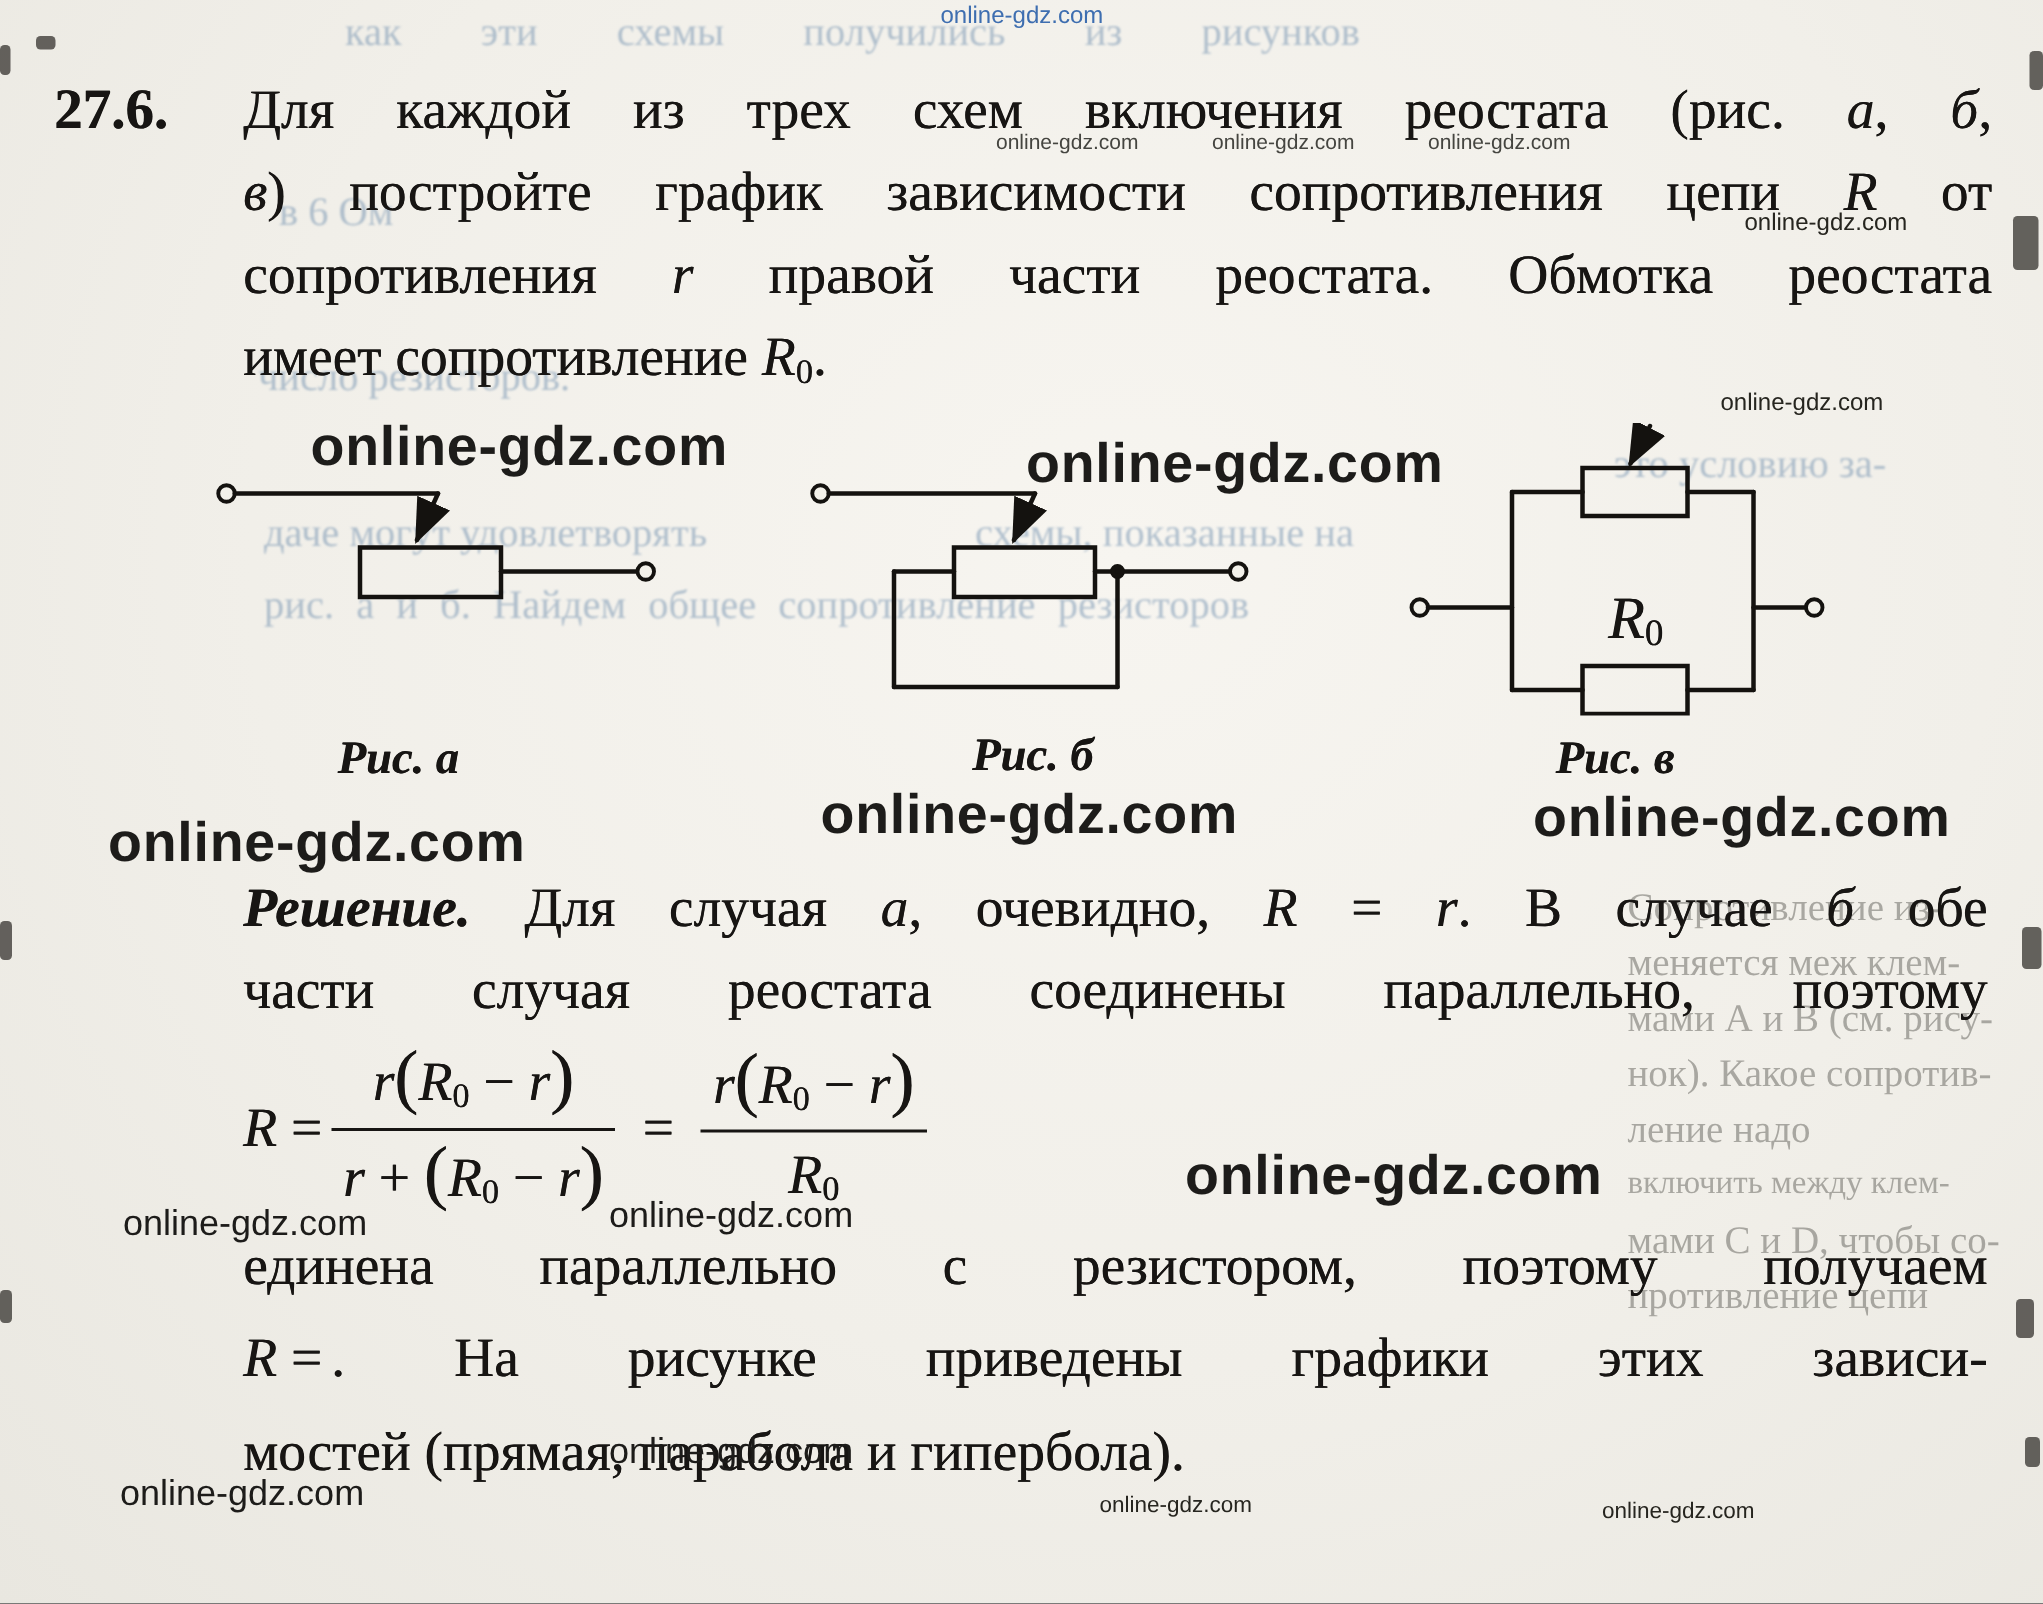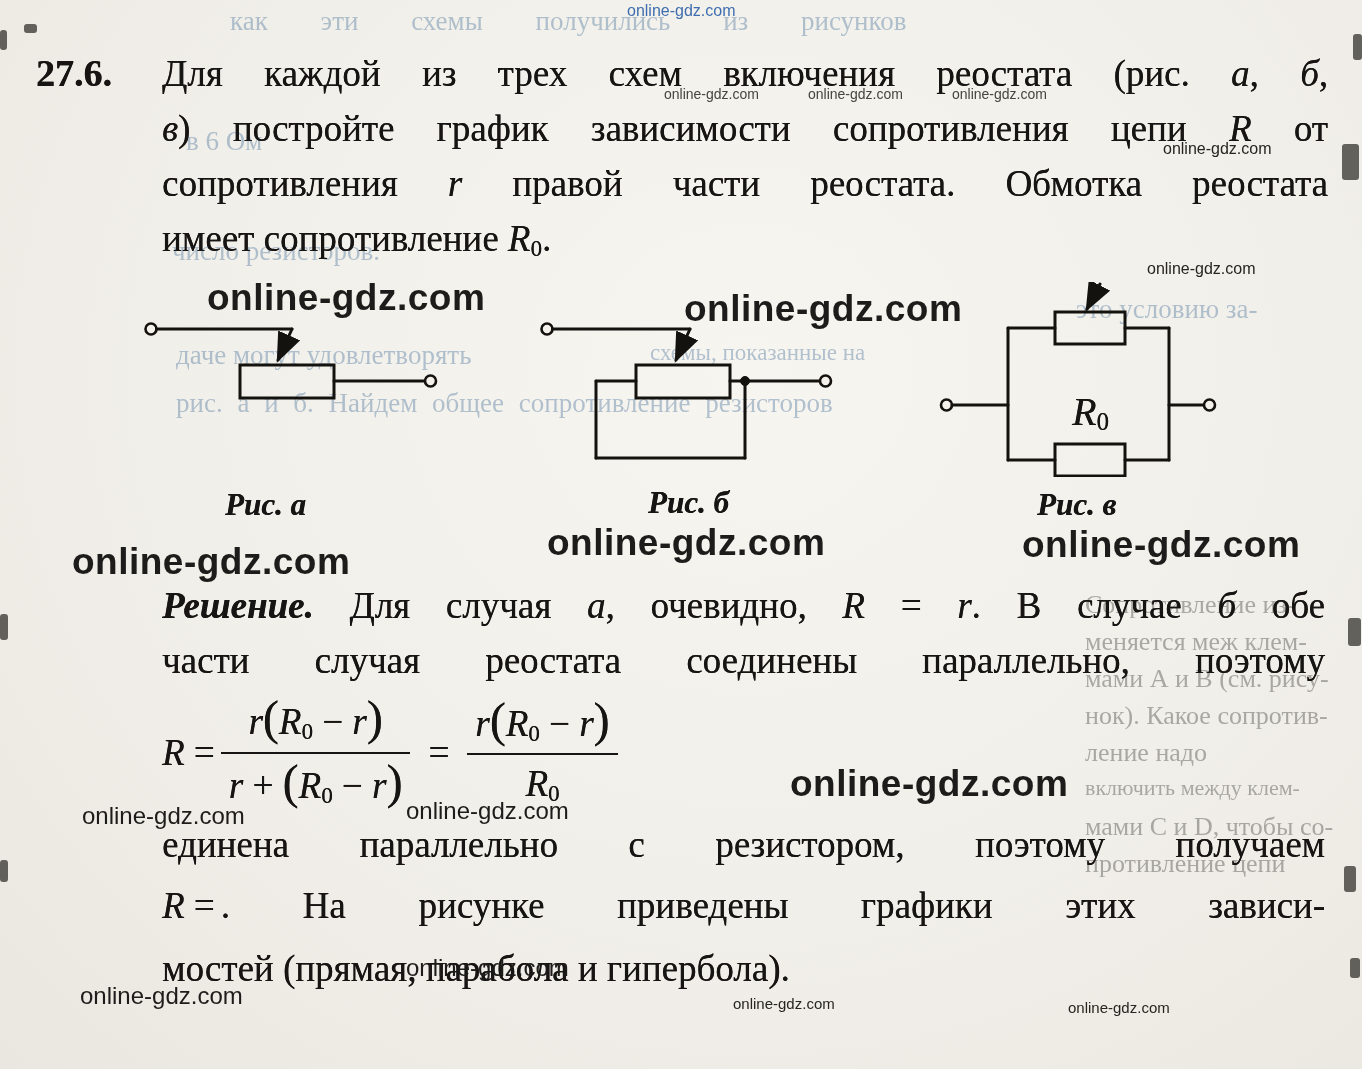--- a/index.html
+++ b/index.html
@@ -55,21 +55,21 @@
 </head>
 <body>
 
 <div class="page">
 
   <div class="bf blue" style="left:190px;top:6px;font-size:27px;word-spacing:46px;margin-left:40px;">как эти схемы получились из рисунков</div>
   <div class="bf blue" style="left:186px;top:126px;font-size:27px;text-align:center;">в 6 Ом</div>
   <div class="bf blue" style="left:172px;top:236px;font-size:27px;">число резисторов.</div>
   <div class="bf blue" style="left:1076px;top:294px;font-size:27px;">это условию за-</div>
   <div class="bf blue" style="left:176px;top:340px;font-size:27px;">даче могут удовлетворять</div>
-  <div class="bf blue" style="left:650px;top:340px;font-size:23px;">схемы, показанные на</div>
+  <div class="bf blue" style="left:650px;top:340px;font-size:27px;">схемы, показанные на</div>
   <div class="bf blue" style="left:176px;top:388px;font-size:27px;word-spacing:8px;">рис. а и б. Найдем общее сопротивление резисторов</div>
   <div class="bf gray" style="left:1085px;top:590px;font-size:26px;">Сопротивление  из-</div>
   <div class="bf gray" style="left:1085px;top:627px;font-size:26px;">меняется меж клем-</div>
   <div class="bf gray" style="left:1085px;top:664px;font-size:26px;">мами А и В (см. рису-</div>
   <div class="bf gray" style="left:1085px;top:701px;font-size:26px;">нок). Какое сопротив-</div>
   <div class="bf gray" style="left:1085px;top:738px;font-size:26px;">ление  надо</div>
   <div class="bf gray" style="left:1085px;top:775px;font-size:22px;">включить между клем-</div>
   <div class="bf gray" style="left:1085px;top:812px;font-size:26px;">мами С и D, чтобы со-</div>
   <div class="bf gray" style="left:1085px;top:849px;font-size:26px;">противление  цепи</div>
 

